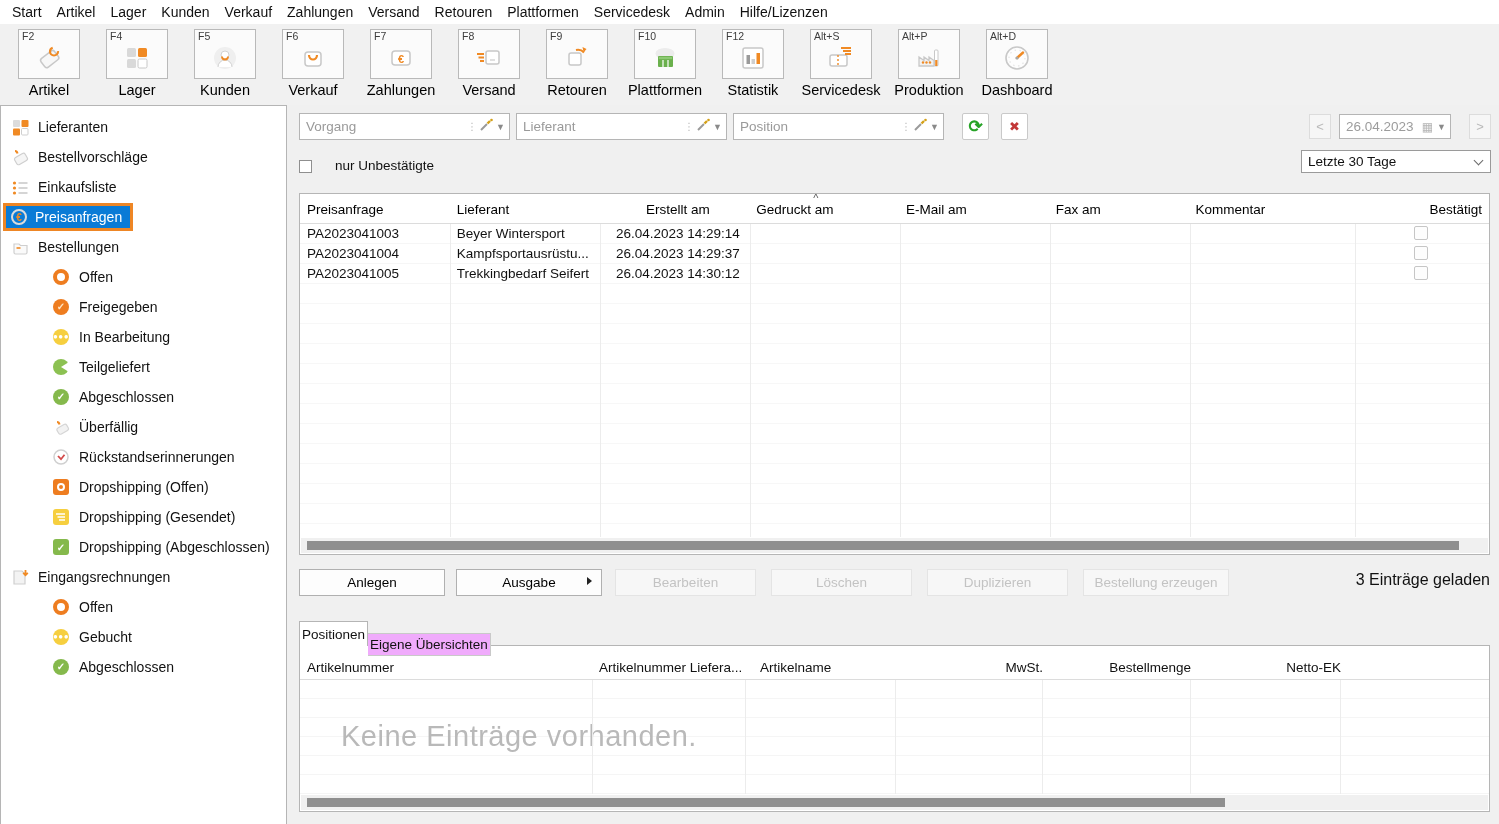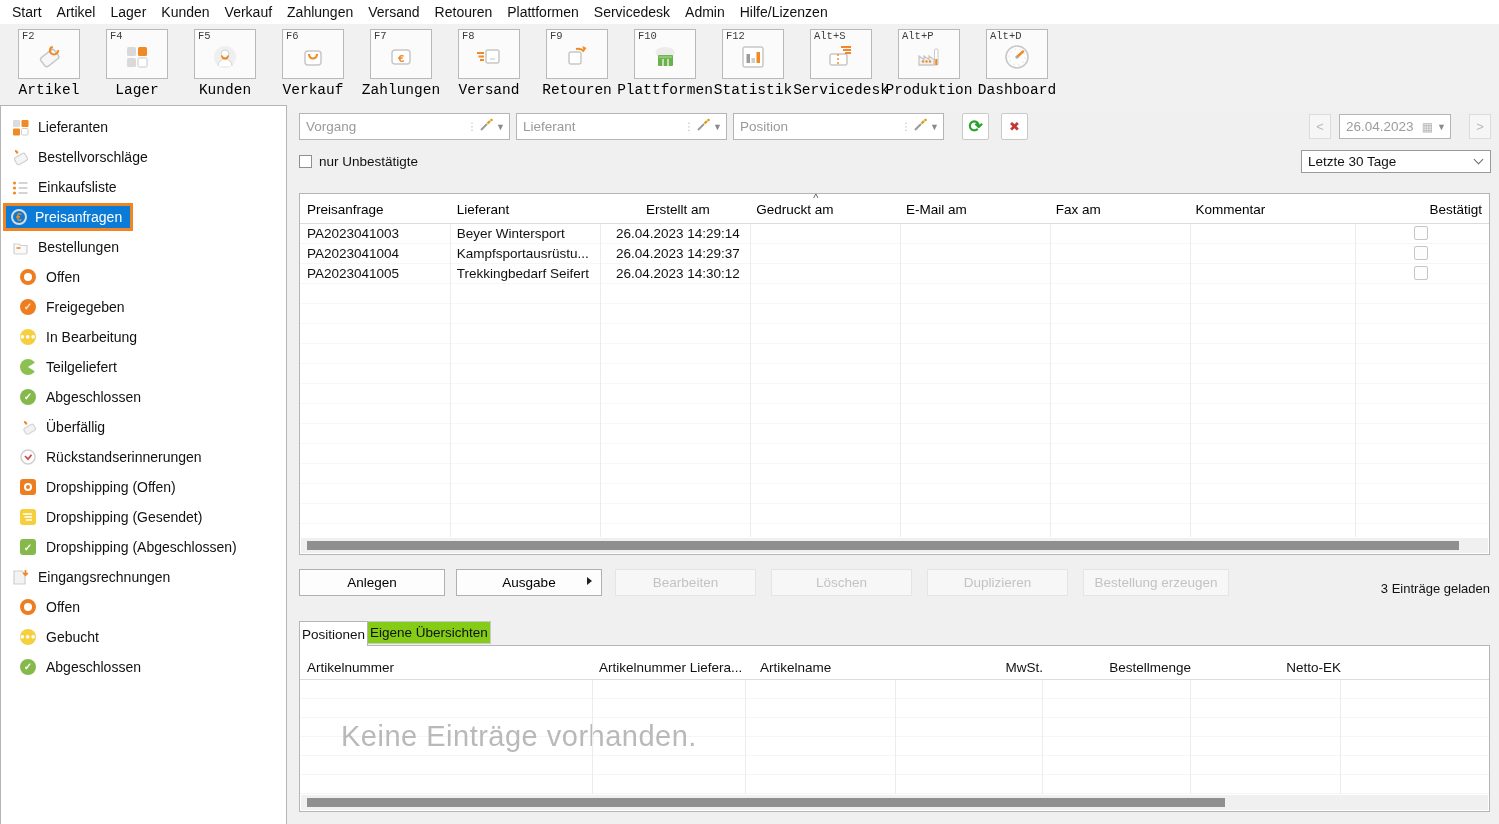--- a/index.html
+++ b/index.html
@@ -6,31 +6,31 @@
   html,body { margin:0; padding:0; }
   body {
     width:1499px; height:824px; overflow:hidden; position:relative;
     font-family:"Liberation Sans", sans-serif; background:#f0f0f0; color:#111;
   }
   
   .menubar { height:24px; background:#fff; display:flex; align-items:center; padding-left:12px; gap:15px; font-size:14px; }
   .menubar span { white-space:nowrap; cursor:default; }
   
   .toolbar { height:81px; background:#f1f1f1; display:flex; align-items:flex-start; padding:1px 0 0 5px; }
-  .tool { width:88px; flex:none; display:flex; flex-direction:column; align-items:center; border:3px solid transparent; padding-top:1px;font-family:Liberation Mono, monospace; }
+  .tool { width:88px; flex:none; display:flex; flex-direction:column; align-items:center; border:3px solid transparent; padding-top:1px; }
   .tool .ibox { width:62px; height:50px; background:#fbfbfb; border:1px solid #b9b9b9; position:relative; }
   .tool .sc { position:absolute; top:0; left:3px; font-size:10.5px; color:#3d3d3d; }
   .tool .icn { position:absolute; left:50%; bottom:1px; transform:translateX(-50%); }
   .tool .lbl { font-size:14.5px; margin-top:3px; white-space:nowrap; color:#000; }
   .tool.active { background:#cde8fb; border-color:#ee8625; }
   
   .content { display:flex; height:719px; }
   .sidebar { width:287px; flex:none; background:#fff; border:1px solid #b5b5b5; border-bottom:none; padding-top:6px; }
   .snav { height:30px; display:flex; align-items:center; padding-left:10px; font-size:14px; white-space:nowrap; }
-  .snav.sub { padding-left:18px; }
+  .snav.sub { padding-left:51px; }
   .snav .ic { width:18px; height:18px; flex:none; margin-right:9px; display:flex; align-items:center; justify-content:center; }
   .snav.selrow { padding-left:2px; }
   .selbox { display:inline-flex; align-items:center; background:#0a7bd6; border:3px solid #ee8625; color:#fff; padding:2px 8px 2px 4px; }
   .selbox .ic { margin-right:7px; }
   
   .st { width:16px; height:16px; border-radius:50%; display:flex; align-items:center; justify-content:center; font-size:10px; color:#fff; font-weight:bold; line-height:1; }
   .st-ring { width:16px; height:16px; border-radius:50%; border:4.5px solid #ee7d20; background:#fff; }
   .st-orange { background:#ee7d20; color:#ffe7c8; }
   .st-yellow { background:#f6cf3f; letter-spacing:0.5px; font-size:8px; }
   .st-green  { background:#85b94c; }
@@ -47,21 +47,21 @@
   .fdots { color:#b9b9b9; font-size:10px; margin:0 2px; }
   .fcaret { color:#8a8a8a; font-size:9px; margin-left:2px; }
   .sbtn { width:27px; height:27px; border:1px solid #c9c9c9; background:#fff; border-radius:2px; display:flex; align-items:center; justify-content:center; margin-left:12px; }
   .sbtn.refresh { color:#27a327; font-size:17px; font-weight:bold; }
   .sbtn.delete  { color:#c23838; font-size:13px; }
   .navgrp { margin-left:auto; display:flex; align-items:center; }
   .navbtn { width:22px; height:25px; background:#f6f6f6; border:1px solid #dcdcdc; color:#b9b9b9; font-size:13px; display:flex; align-items:center; justify-content:center; }
   .datebox { width:112px; height:25px; border:1px solid #b5b5b5; background:#fff; display:flex; align-items:center; margin:0 18px 0 8px; padding:0 4px 0 6px; font-size:13.5px; color:#9c9c9c; }
   .datebox .dtx { flex:1; }
   .calglyph { color:#b5b5b5; font-size:12px; margin-right:2px; }
-  .row2 { display:flex; align-items:center; margin:9px 8px 0 12px; height:24px; }
+  .row2 { display:flex; align-items:flex-end; margin:9px 8px 0 12px; height:24px;gap:16px; }
   .ckbox { width:13px; height:13px; border:1px solid #8f8f8f; background:#fff; margin-right:7px; flex:none; }
   .cklabel { font-size:13.5px; }
   .rangesel { margin-left:auto; width:190px; height:23px; border:1px solid #9a9a9a; background:#fff; display:flex; align-items:center; font-size:13.5px; padding-left:6px; }
   .chev { width:7px; height:7px; border-right:1.6px solid #6a6a6a; border-bottom:1.6px solid #6a6a6a; transform:rotate(45deg); margin:-3px 8px 0 auto; }
   
   .tbl { position:absolute; left:12px; width:1191px; background:#fff; border:1px solid #b5b5b5; }
   .tbl1 { top:88px; height:362px; }
   .thead { display:flex; height:30px; border-bottom:1px solid #dcdcdc; font-size:13.5px; color:#000; }
   .hc { padding:8px 0 0 7px; position:relative; white-space:nowrap; overflow:hidden; }
   .hr-align { text-align:right; padding-right:7px; padding-left:0; }
@@ -74,26 +74,26 @@
   .fill1 { height:251px; background:repeating-linear-gradient(to bottom, #fff 0 19px, #f7f7f7 19px 20px); }
   .hscroll { position:absolute; left:1px; right:1px; bottom:1px; height:15px; background:#f0f0f0; }
   .thumb { position:absolute; top:3px; height:9px; background:#8f8f8f; }
   
   .c1{width:150px;} .c2{width:150px;} .c3{width:150px;text-align:center;} .c4{width:150px;} .c5{width:150px;} .c6{width:140px;} .c7{width:165px;} .c8{width:136px;}
   
   .actions { position:absolute; left:12px; top:464px; width:1191px; display:flex; align-items:flex-start; }
   .btn { height:27px; border:1px solid #b0b0b0; background:#fdfdfd; font-size:13.5px; color:#000; display:flex; align-items:center; justify-content:center; position:relative; }
   .btn.disabled { border-color:#e4e4e4; background:#f7f7f7; color:#c3c3c3; }
   .btn .menu-arrow { position:absolute; right:9px; top:7px; width:0; height:0; border-left:5px solid #222; border-top:4px solid transparent; border-bottom:4px solid transparent; }
-  .status { margin-left:auto; font-size:13px; margin-top:12px; }
+  .status { margin-left:auto; font-size:16px; margin-top:2px; }
   
   .tabsrow { position:absolute; left:12px; top:516px; display:flex; z-index:2; }
   .tab { font-size:13.5px; padding:0 2px; display:flex; align-items:center; }
   .tab.active { background:#fff; border:1px solid #b5b5b5; border-bottom:none; height:25px; }
-  .tab.inactive { background:#84cc16; border:1px solid #c9c9c9; border-left:none; height:23px; margin-top:0; }
+  .tab.inactive { background:#f0abfc; border:1px solid #c9c9c9; border-left:none; height:23px; margin-top:12px; }
   .tbl2 { top:540px; height:167px; }
   .thead2 { display:flex; height:34px; border-bottom:1px solid #dcdcdc; font-size:13.5px; }
   .thead2 .hc { padding-top:14px; }
   .t2body { position:relative; height:115px; background:repeating-linear-gradient(to bottom, #fff 0 18px, #f5f5f5 18px 19px); }
   .emptymsg { text-align:left; font-size:29px; color:#b9b9b9; padding-top:40px; letter-spacing:0.5px;margin-left:41px; }
   .vline2 { position:absolute; width:1px; background:#ececec; top:34px; bottom:17px; }
   
   .l1{width:292px;} .l2{width:153px;} .l3{width:150px;margin-left:8px;} .l4{width:147px;} .l5{width:148px;} .l6{width:150px;} .l7{width:151px;}
 </style>
 </head>

